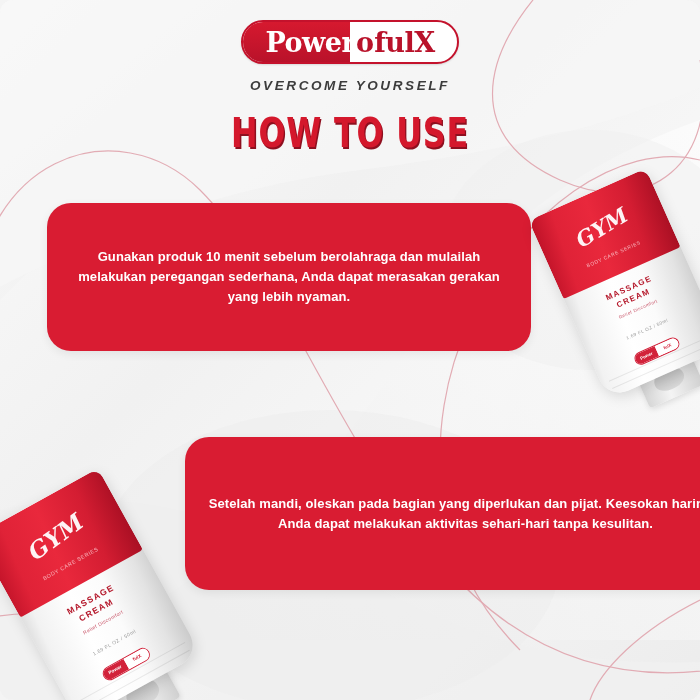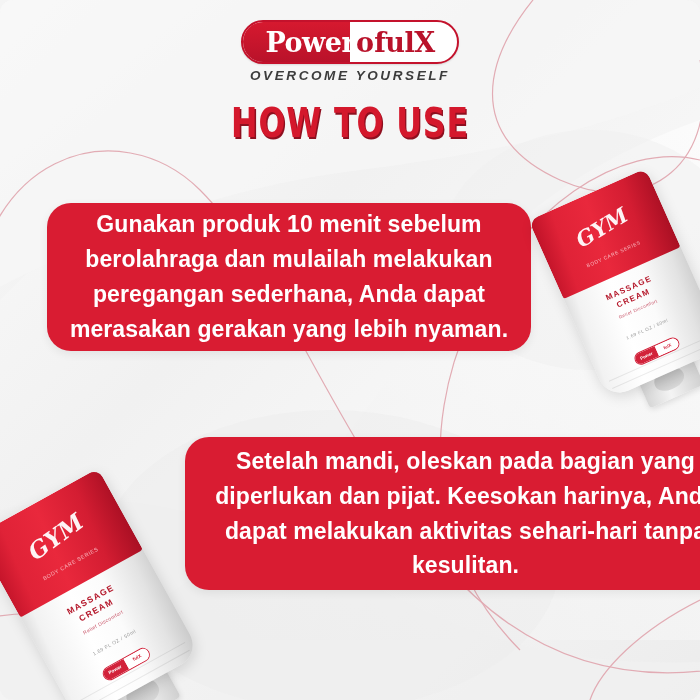--- a/index.html
+++ b/index.html
@@ -29,35 +29,35 @@
   .logo-left{position:absolute;left:0;top:0;bottom:0;width:50%;
     background:linear-gradient(180deg,#d6192f 0%,#b9122a 100%);}
   .logo-text{position:absolute;inset:0;display:flex;align-items:center;
     justify-content:center;letter-spacing:-.5px;}
   .logo-text span{font-weight:bold;font-size:27px;line-height:1;font-family:"DejaVu Serif",serif;}
   .lt-a{color:#ffffff;}
   .lt-o{color:#b9122a;background:#ffffff;border-radius:50%;
         width:17px;height:17px;display:inline-flex;align-items:center;
         justify-content:center;font-size:15px;margin:0 1px;}
   .lt-b{color:#b9122a;}
-  .tagline{margin-top:4px;font-size:13.5px;font-style:italic;font-weight:bold;
+  .tagline{margin-top:14px;font-size:13.5px;font-style:italic;font-weight:bold;
     letter-spacing:2.6px;color:#3c3c3c;}
 
   .howto{margin-top:17px;font-size:40px;font-weight:bold;
     letter-spacing:1px;color:#d4182c;
     font-family:"DejaVu Sans Condensed","Liberation Sans",sans-serif;
     transform:scaleX(.88);
     text-shadow:1.5px 1.5px 0 #8e0f1f;}
 
   
   .card{position:absolute;background:#d91c32;border-radius:24px;
         display:flex;align-items:center;justify-content:center;
         box-shadow:0 3px 10px rgba(0,0,0,.07);}
   .card p{margin:0;color:#ffffff;text-align:center;font-weight:bold;
-          font-size:23px;line-height:1.52;padding:0 22px;
+          font-size:13px;line-height:1.52;padding:0 22px;
           letter-spacing:.1px;}
   #card-1{left:47px;top:203px;width:484px;height:148px;}
   #card-2{left:185px;top:437px;width:561px;height:153px;}
 
   
   .tube{position:absolute;}
   .tube .body{position:relative;width:100%;height:100%;}
 
   .tube-shape{
     position:absolute;left:0;top:0;width:100%;height:100%;

